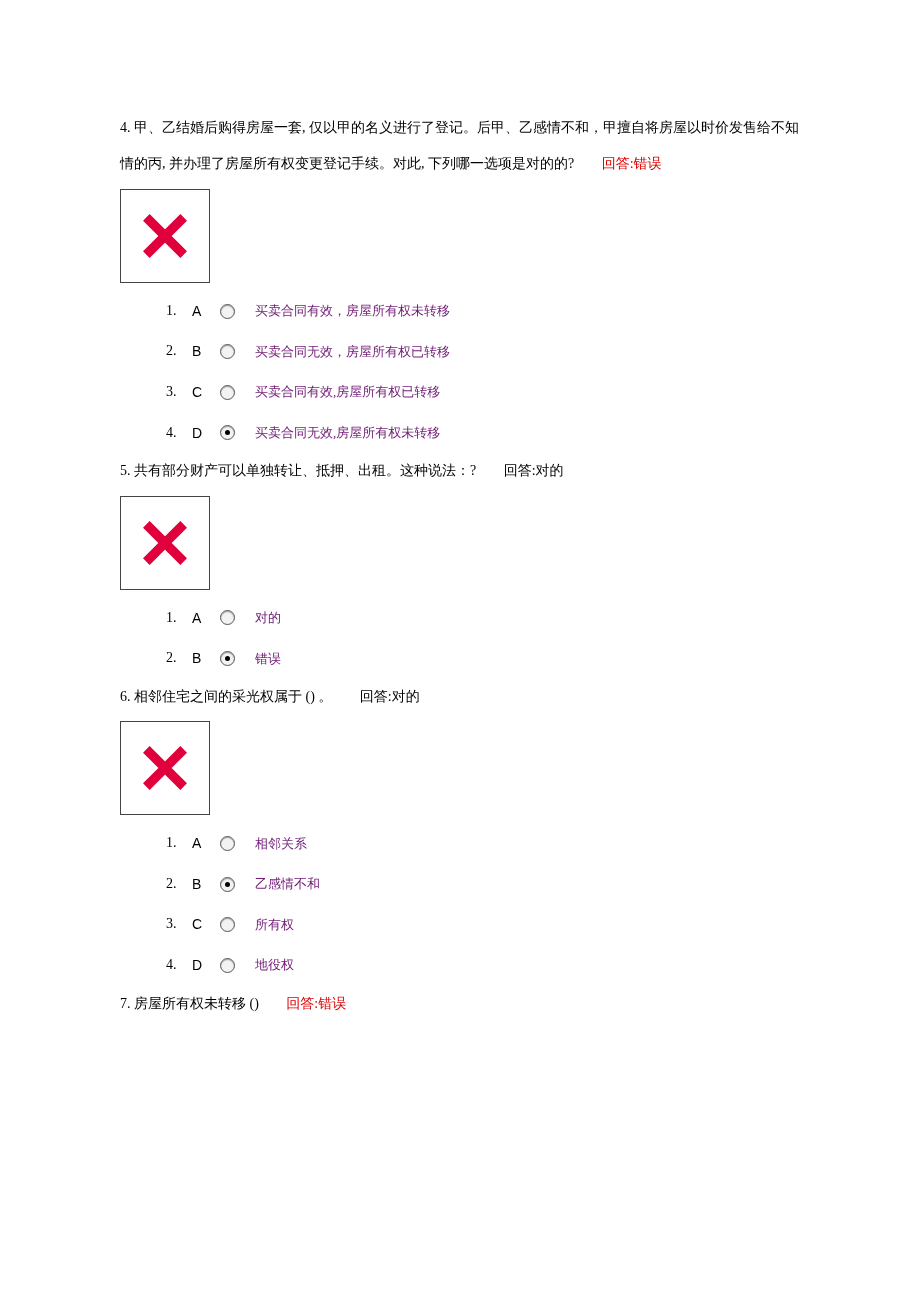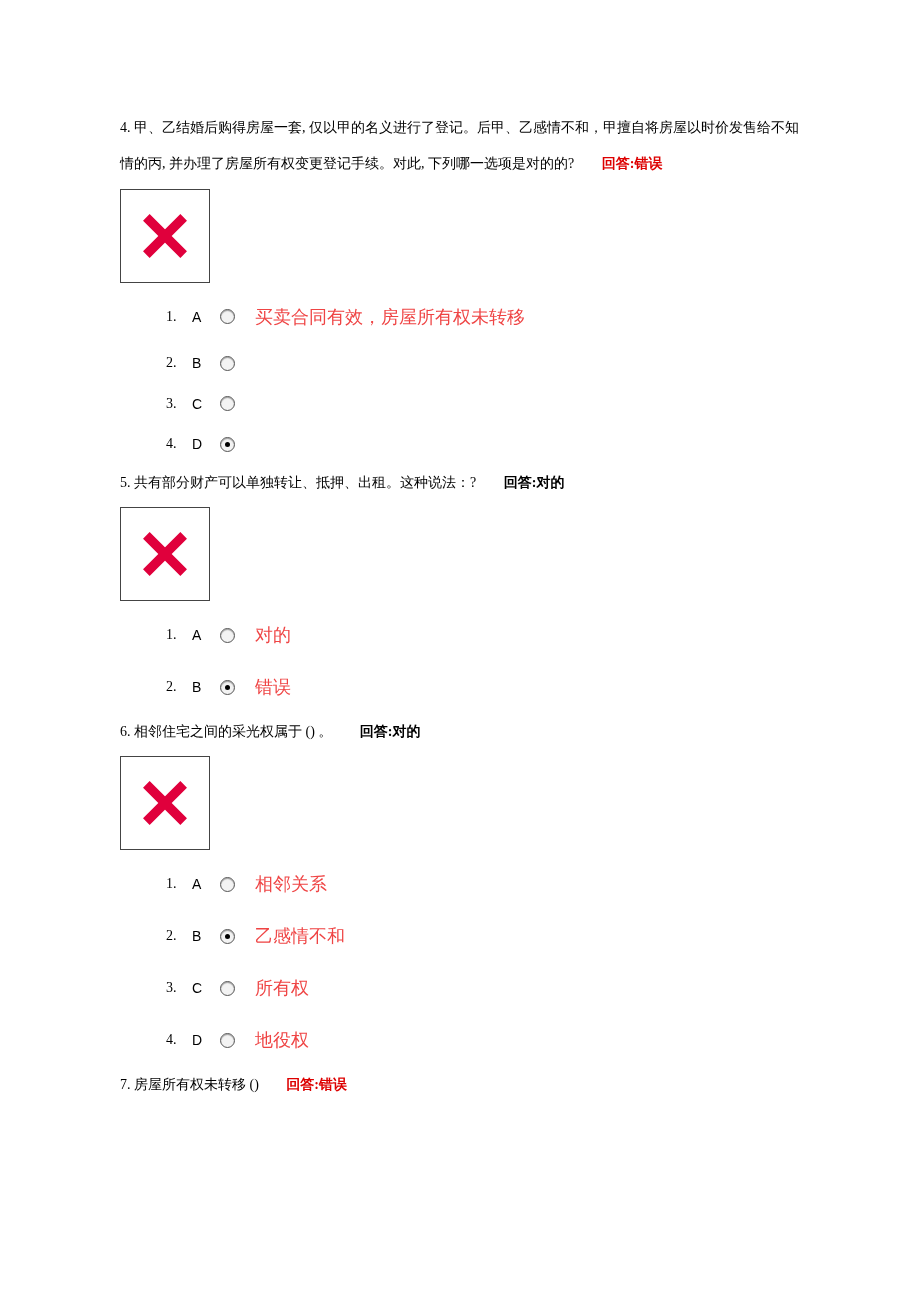--- a/index.html
+++ b/index.html
@@ -11,21 +11,21 @@
     padding: 110px 120px 60px 120px;
     line-height: 2.6;
     width: 920px;
     box-sizing: border-box;
   }
   .question-header {
     font-size: 14px;
   }
   .answer-label {
     margin-left: 24px;
-    font-weight: bold;
+    font-weight: normal;
   }
   .answer-wrong { color: #d00; }
   .answer-correct { color: #000000; }
   .mark-box {
     width: 88px;
     height: 92px;
     border: 1px solid #444;
     display: flex;
     align-items: center;
     justify-content: center;
@@ -54,21 +54,21 @@
     background: #f3f3f3;
     box-shadow: inset 0 1px 1px rgba(0,0,0,0.35);
     margin-right: 10px;
   }
   .radio.selected::after {
     content: "";
     width: 5px; height: 5px;
     background: #000;
     border-radius: 50%;
   }
-  .opt-text { font-size: 18px; color: #ef4444; }
+  .opt-text { font-size: 13px; color: #701a75; }
 </style>
 </head>
 <body>
 
 <div class="question-header">
   <span>4.</span>
   <span>甲、乙结婚后购得房屋一套, 仅以甲的名义进行了登记。后甲、乙感情不和，甲擅自将房屋以时价发售给不知情的丙, 并办理了房屋所有权变更登记手续。对此, 下列哪一选项是对的的?</span>
   <span class="answer-label answer-wrong">
     <span>回答:</span><span>错误</span>
   </span>
@@ -82,30 +82,33 @@
   <div class="opt-row">
     <span class="opt-num">1.</span>
     <span class="opt-letter">A</span>
     <span class="radio"></span>
     <span class="opt-text">买卖合同有效，房屋所有权未转移</span>
   </div>
   <div class="opt-row">
     <span class="opt-num">2.</span>
     <span class="opt-letter">B</span>
     <span class="radio"></span>
+    <span class="opt-text">买卖合同无效，房屋所有权已转移</span>
   </div>
   <div class="opt-row">
     <span class="opt-num">3.</span>
     <span class="opt-letter">C</span>
     <span class="radio"></span>
+    <span class="opt-text">买卖合同有效,房屋所有权已转移</span>
   </div>
   <div class="opt-row">
     <span class="opt-num">4.</span>
     <span class="opt-letter">D</span>
     <span class="radio selected"></span>
+    <span class="opt-text">买卖合同无效,房屋所有权未转移</span>
   </div>
 </div>
 
 <div class="question-header">
   <span>5.</span>
   <span>共有部分财产可以单独转让、抵押、出租。这种说法：?</span>
   <span class="answer-label answer-correct">
     <span>回答:</span><span>对的</span>
   </span>
 </div>

